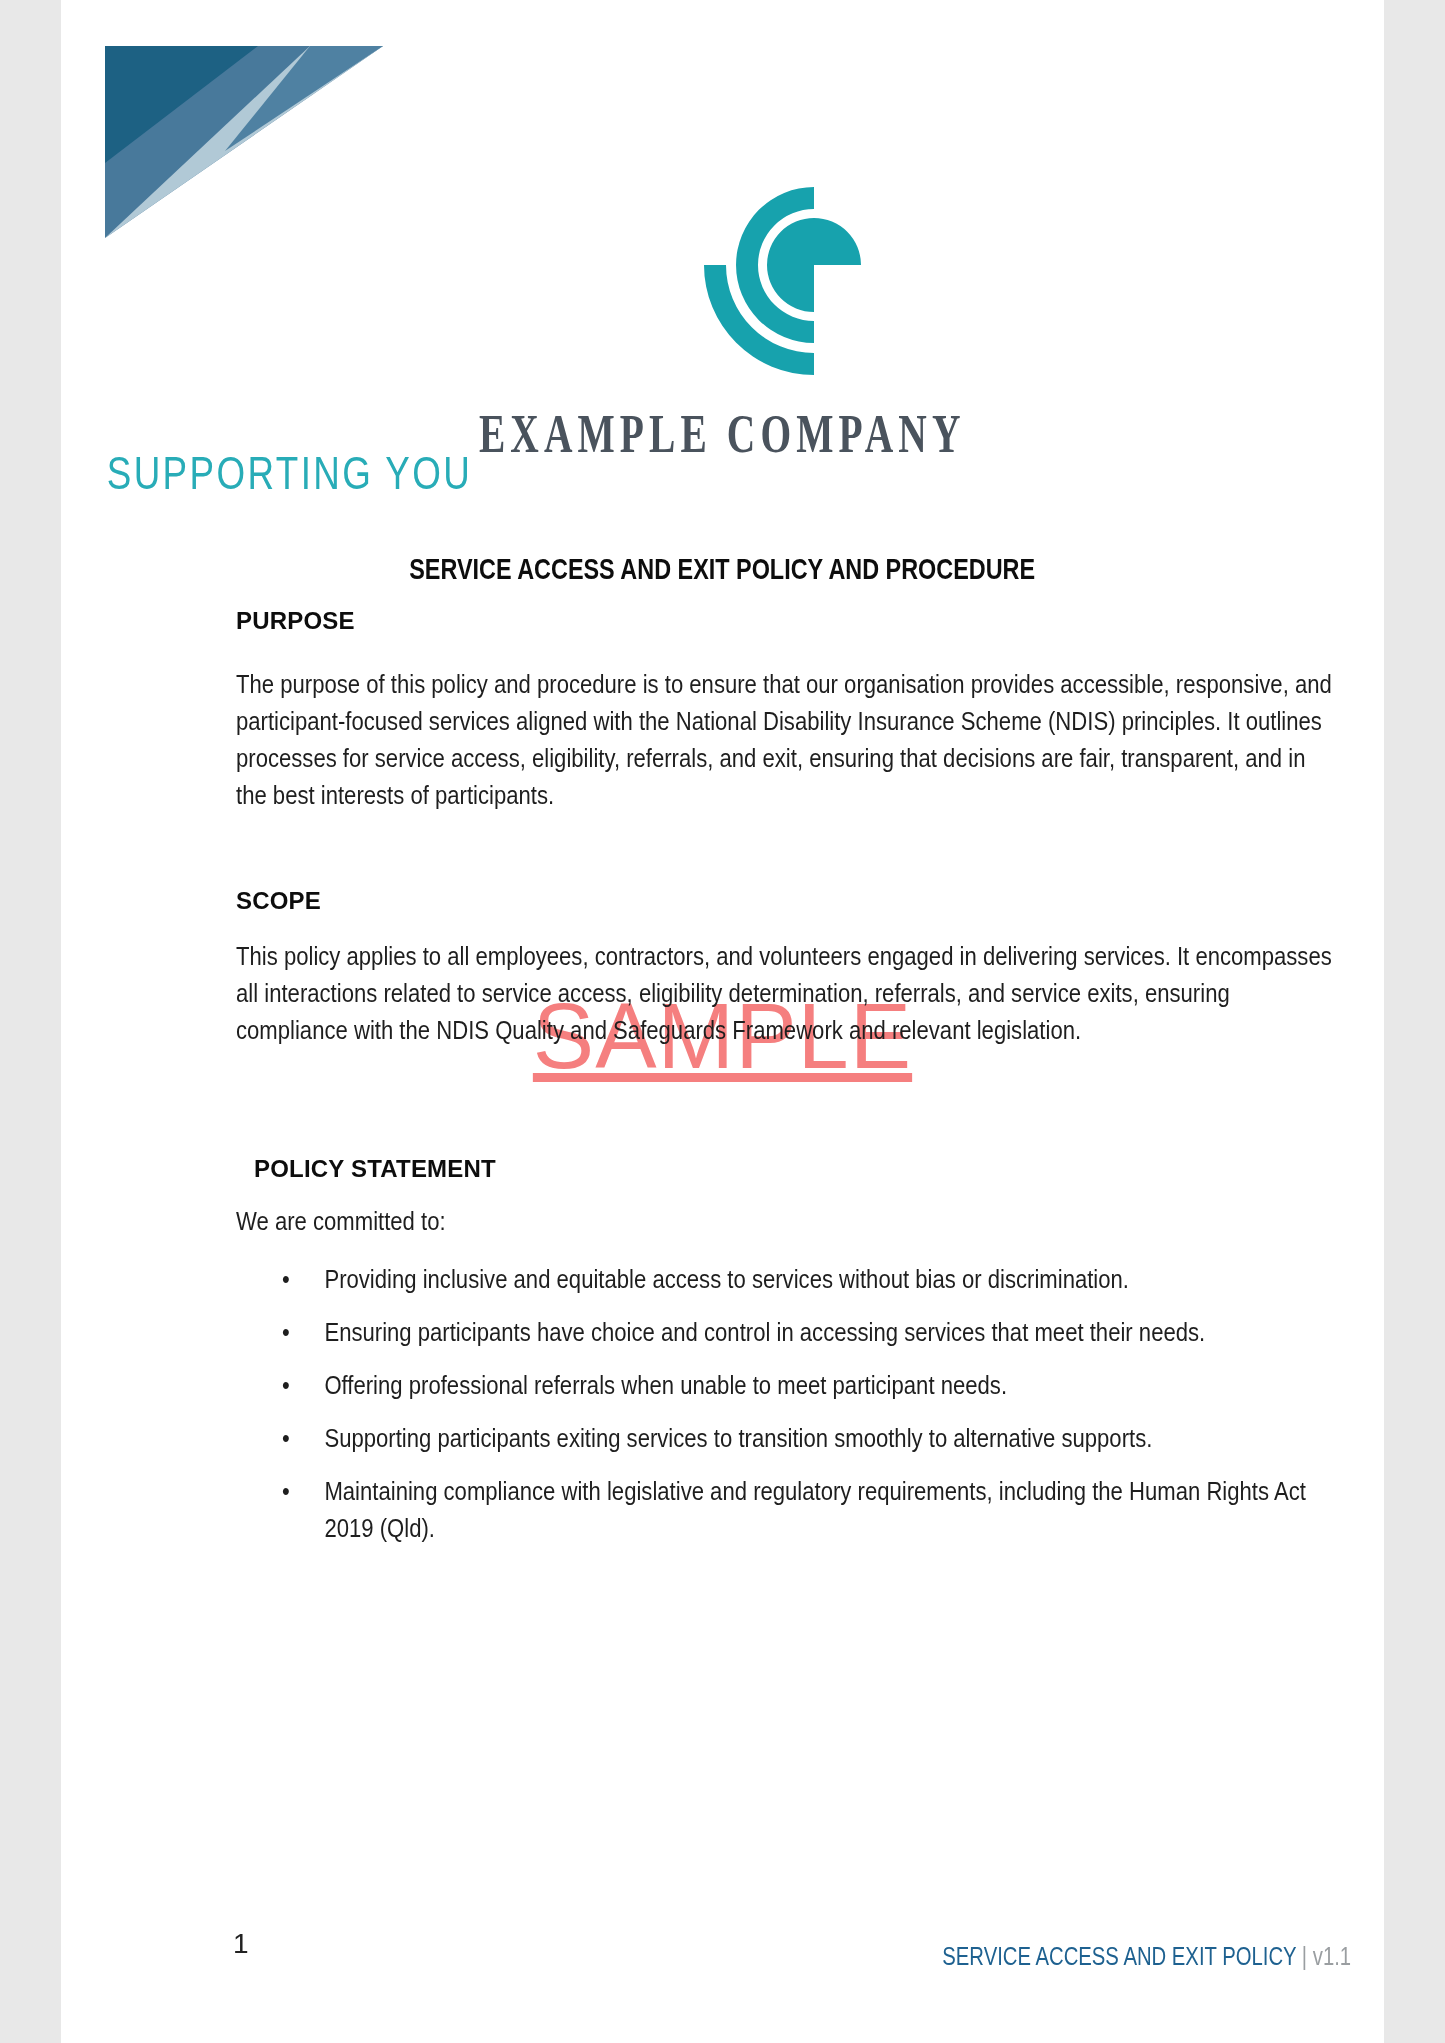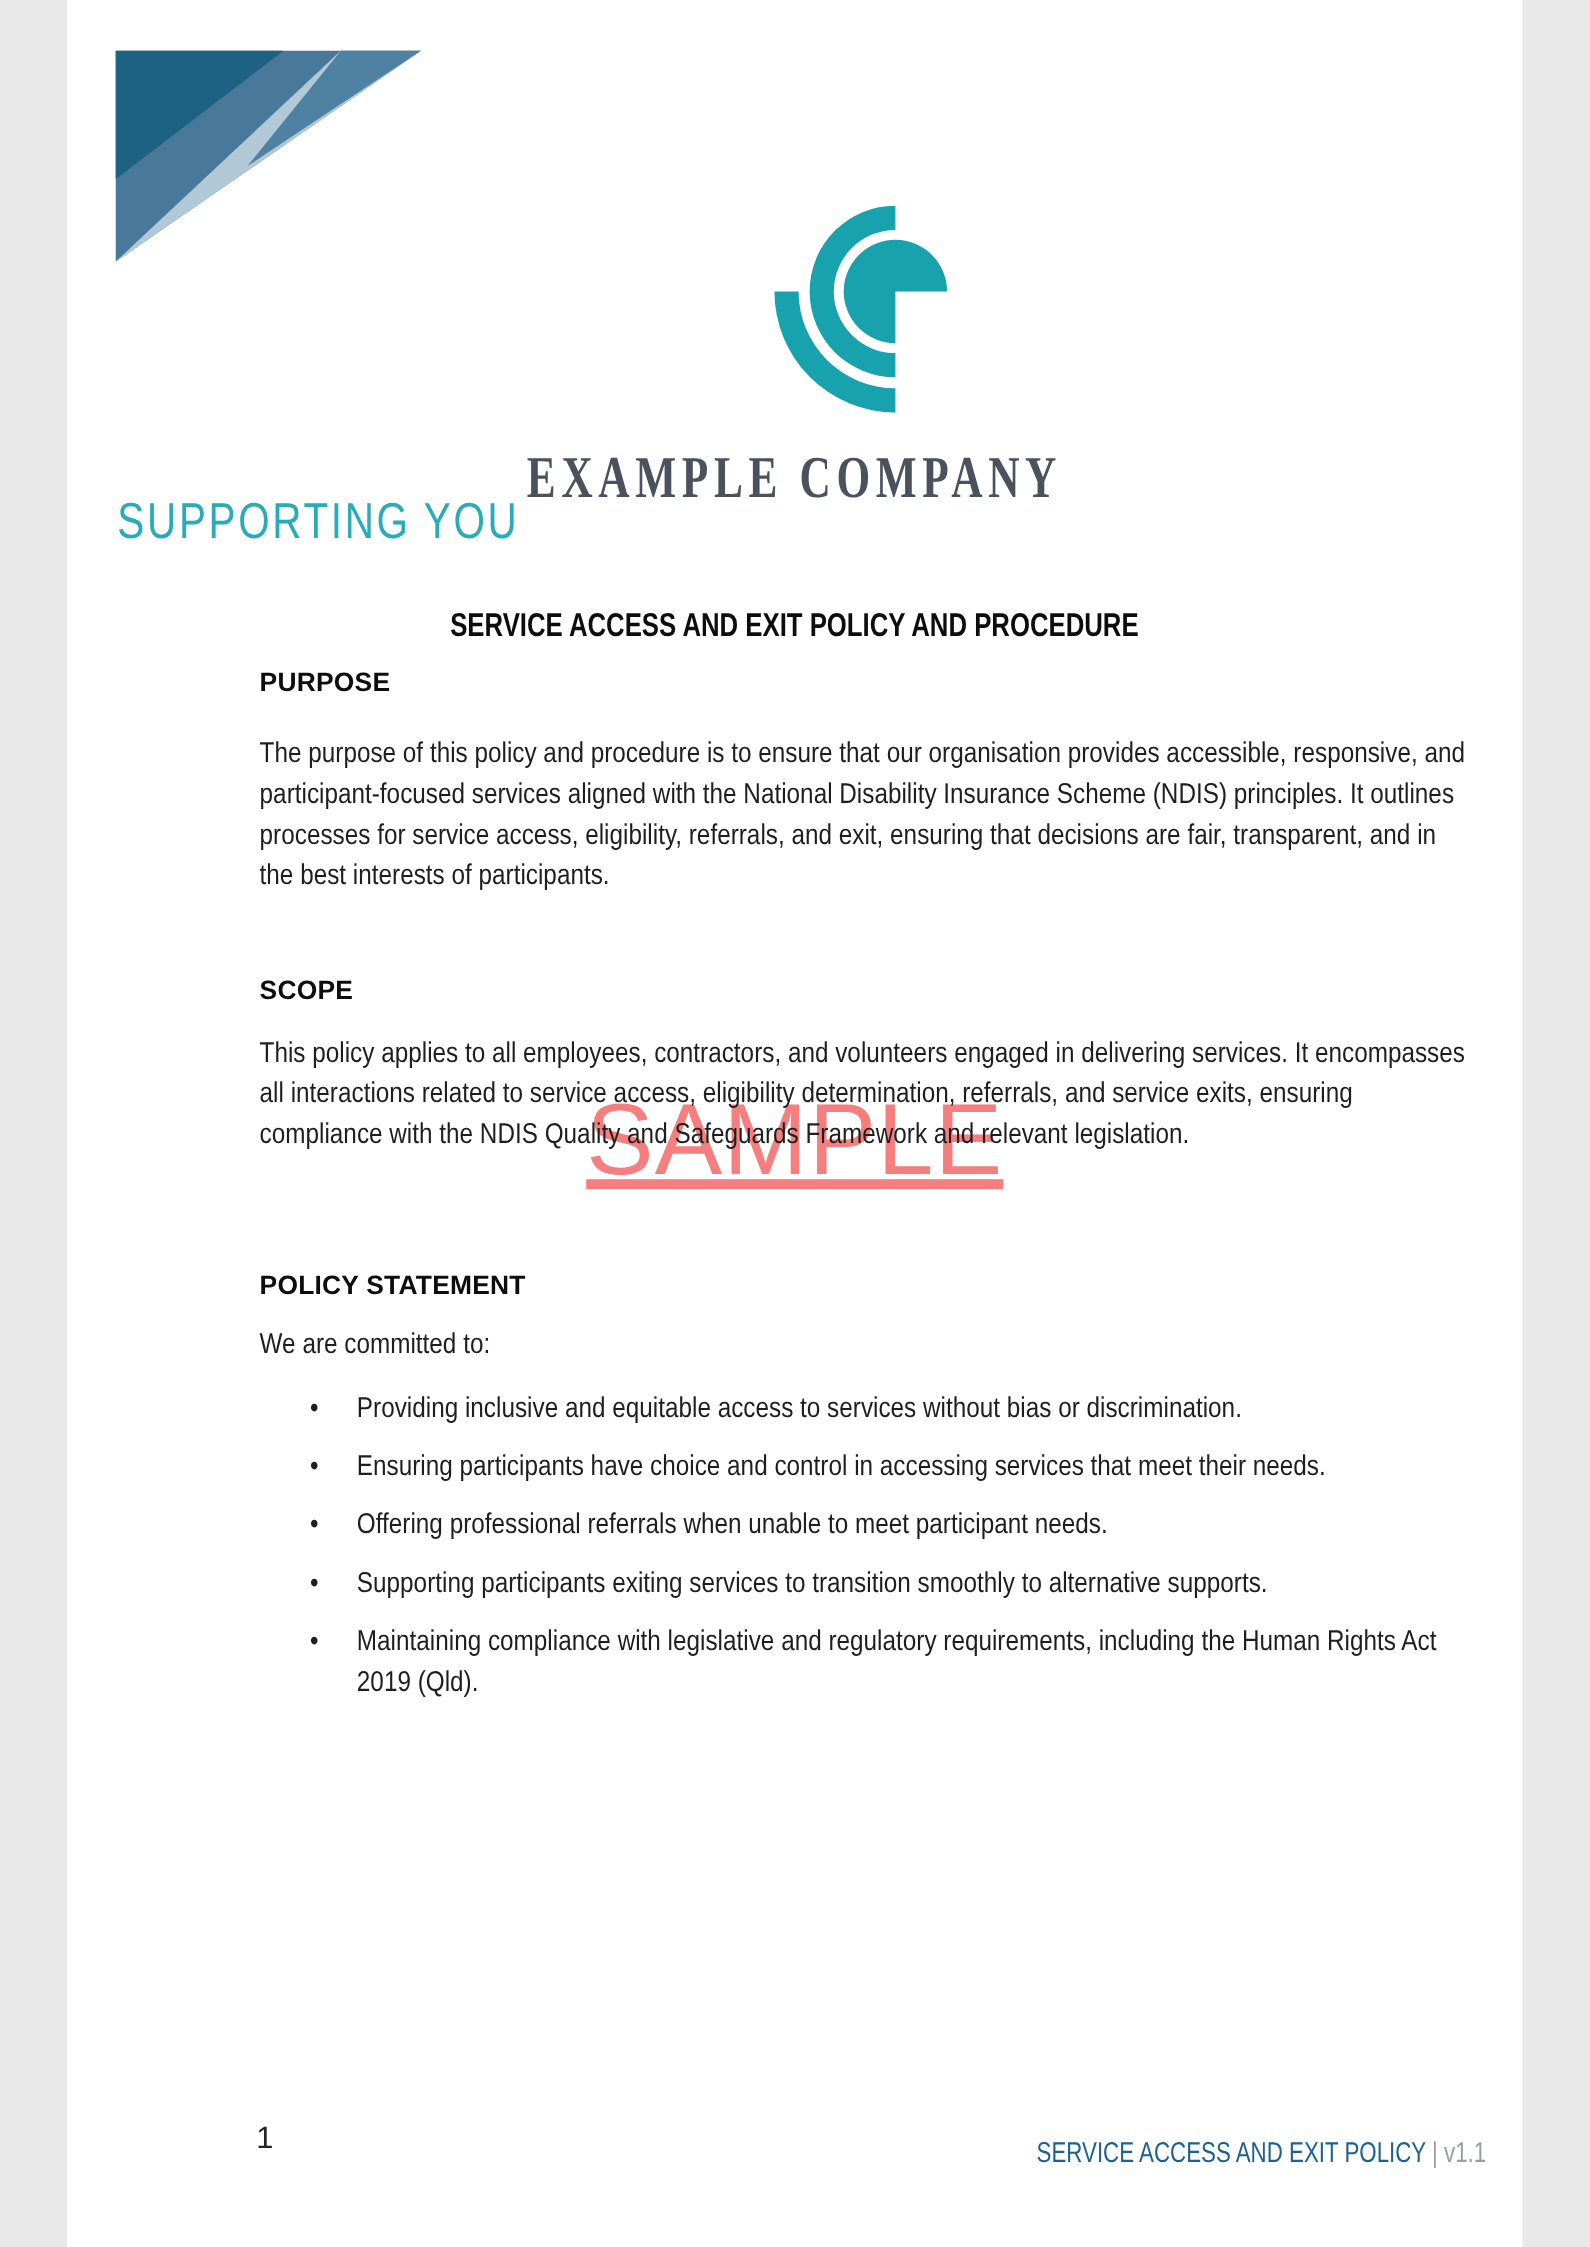--- a/index.html
+++ b/index.html
@@ -115,21 +115,21 @@
   <div class="doc-title">
     <span>SERVICE ACCESS AND EXIT POLICY AND PROCEDURE</span>
   </div>
 
   <div class="sec-h" style="top:607px;">PURPOSE</div>
   <div class="para" style="top:666px;">The purpose of this policy and procedure is to ensure that our organisation provides accessible, responsive, and participant-focused services aligned with the National Disability Insurance Scheme (NDIS) principles. It outlines processes for service access, eligibility, referrals, and exit, ensuring that decisions are fair, transparent, and in the best interests of participants.</div>
 
   <div class="sec-h" style="top:887px;">SCOPE</div>
   <div class="para" style="top:938px;">This policy applies to all employees, contractors, and volunteers engaged in delivering services. It encompasses all interactions related to service access, eligibility determination, referrals, and service exits, ensuring compliance with the NDIS Quality and Safeguards Framework and relevant legislation.</div>
 
-  <div class="sec-h" style="top:1155px;">POLICY STATEMENT</div>
+  <div class="sec-h" style="top:1155px;margin-left:18px;">POLICY STATEMENT</div>
   <div class="para" style="top:1203px;">We are committed to:</div>
 
   <ul class="bullets">
     <li>
       <span class="dot">•</span>
       <span>Providing inclusive and equitable access to services without bias or discrimination.</span>
     </li>
     <li>
       <span class="dot">•</span>
       <span>Ensuring participants have choice and control in accessing services that meet their needs.</span>

